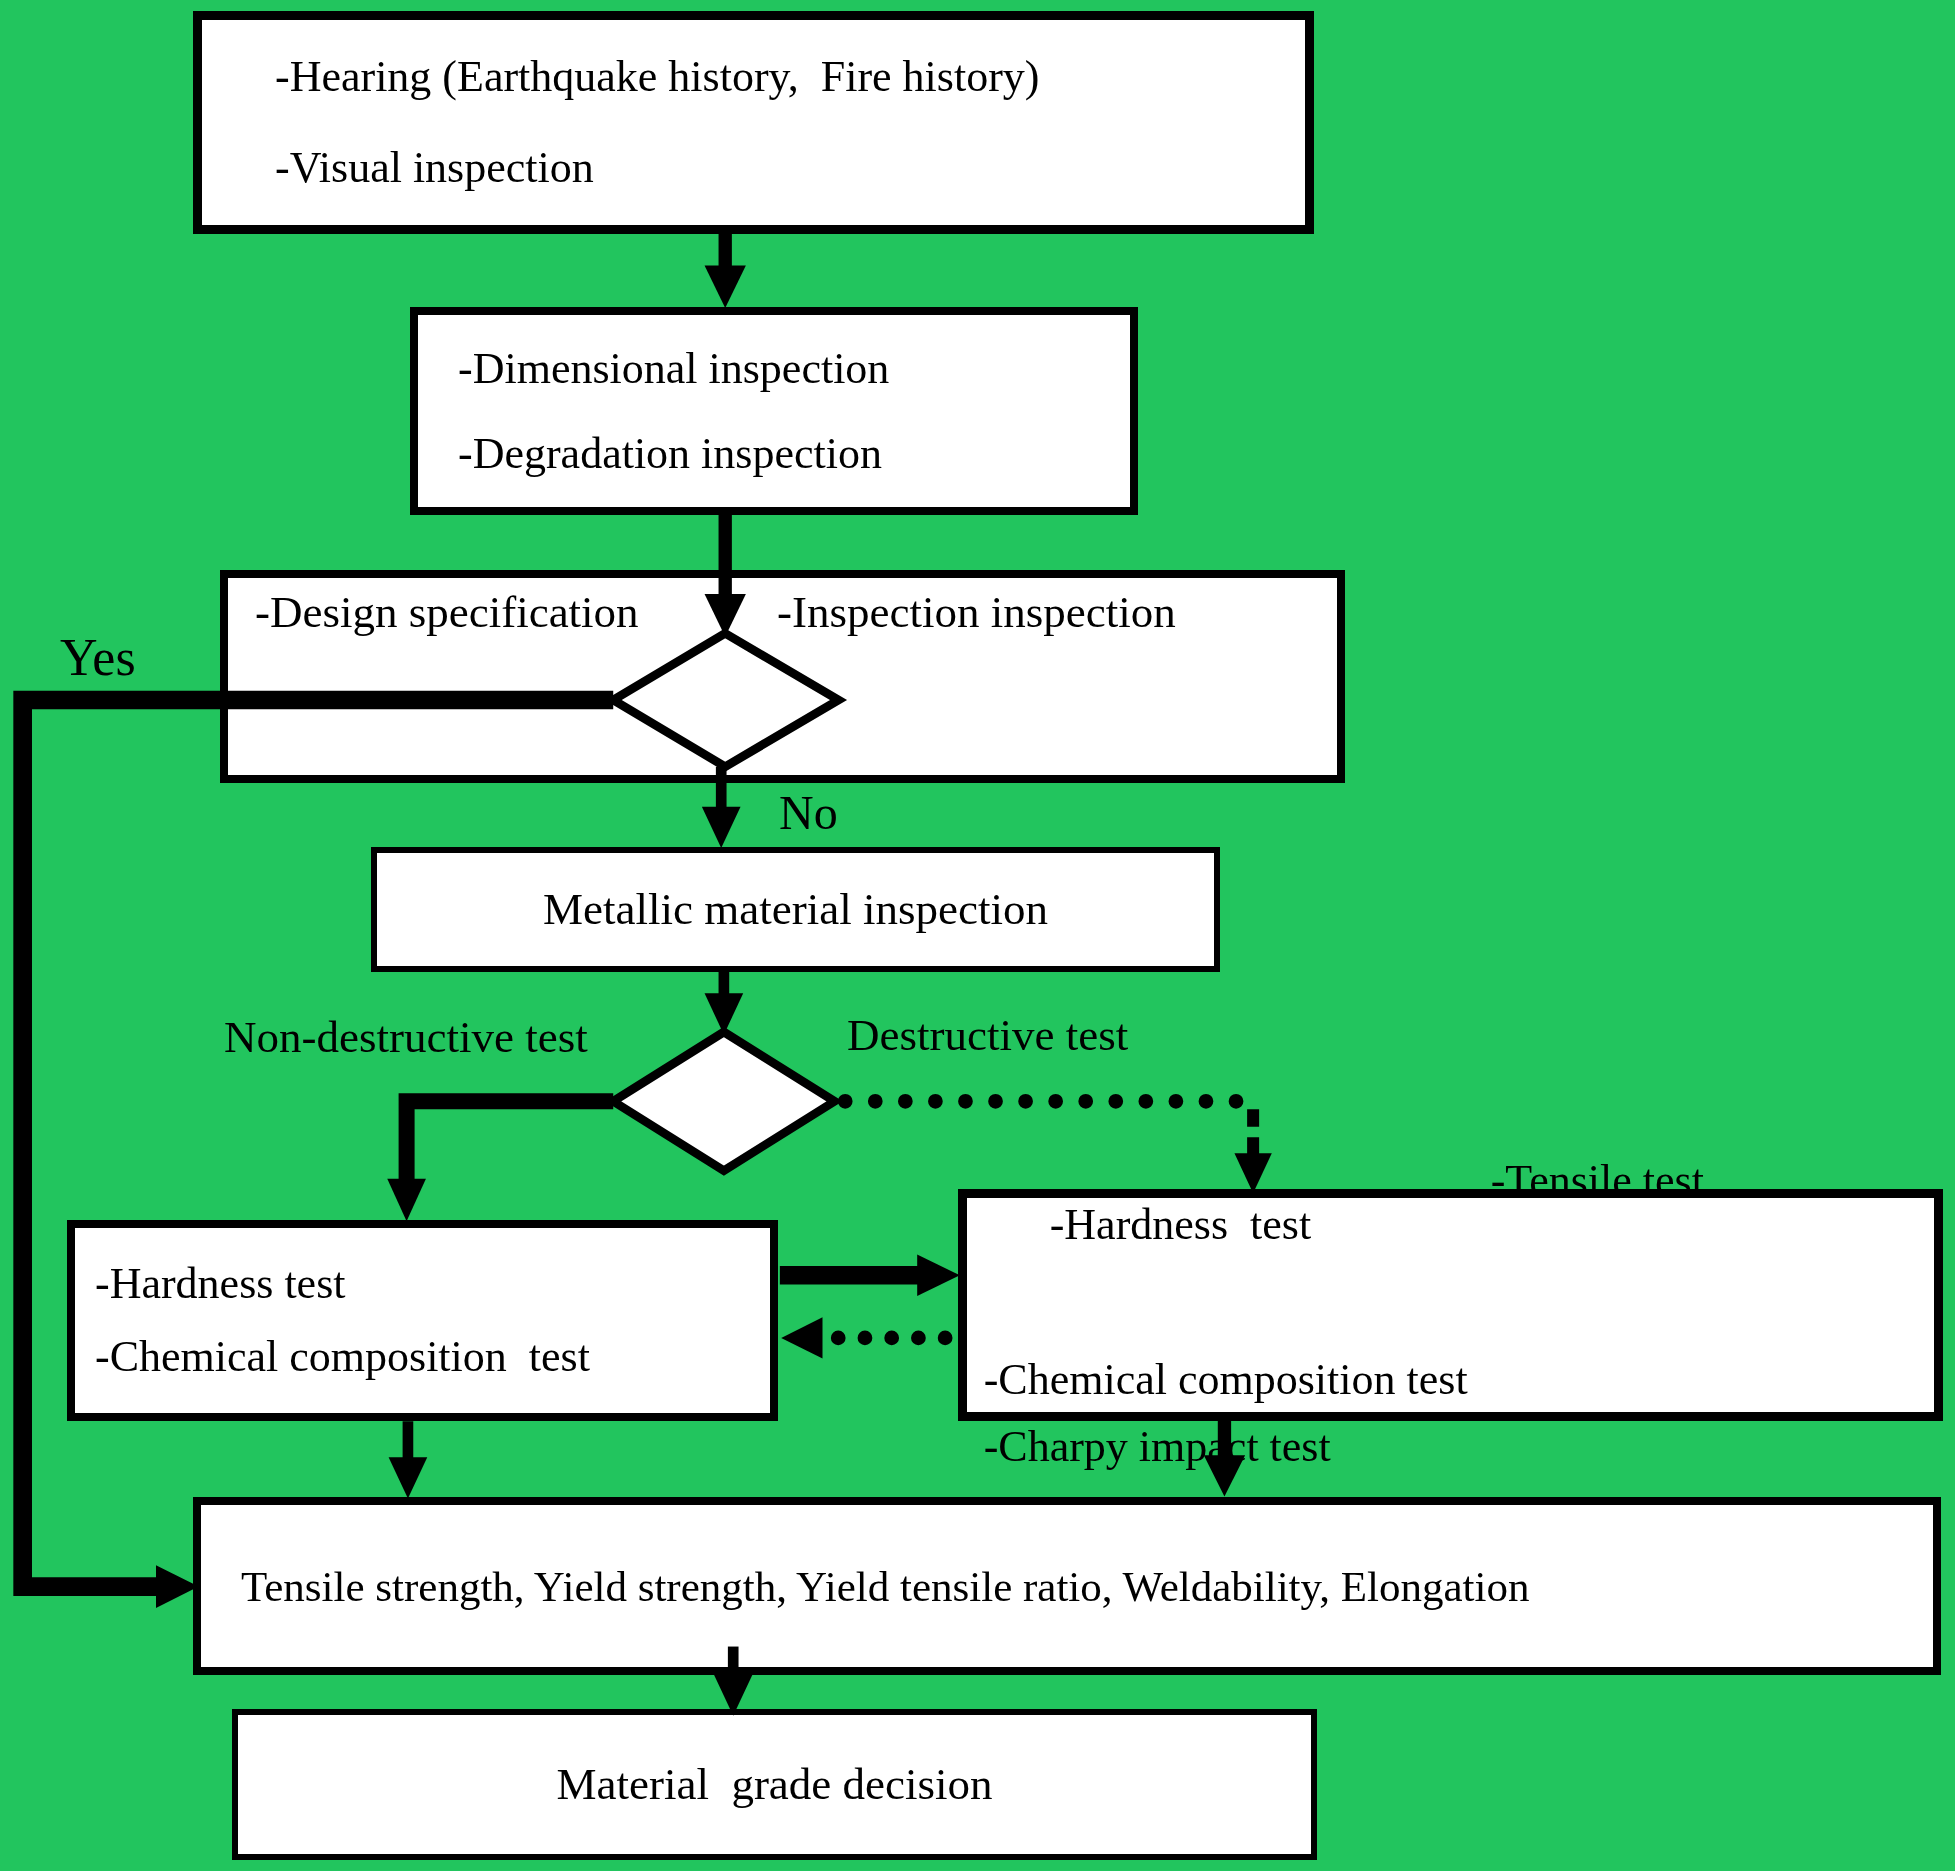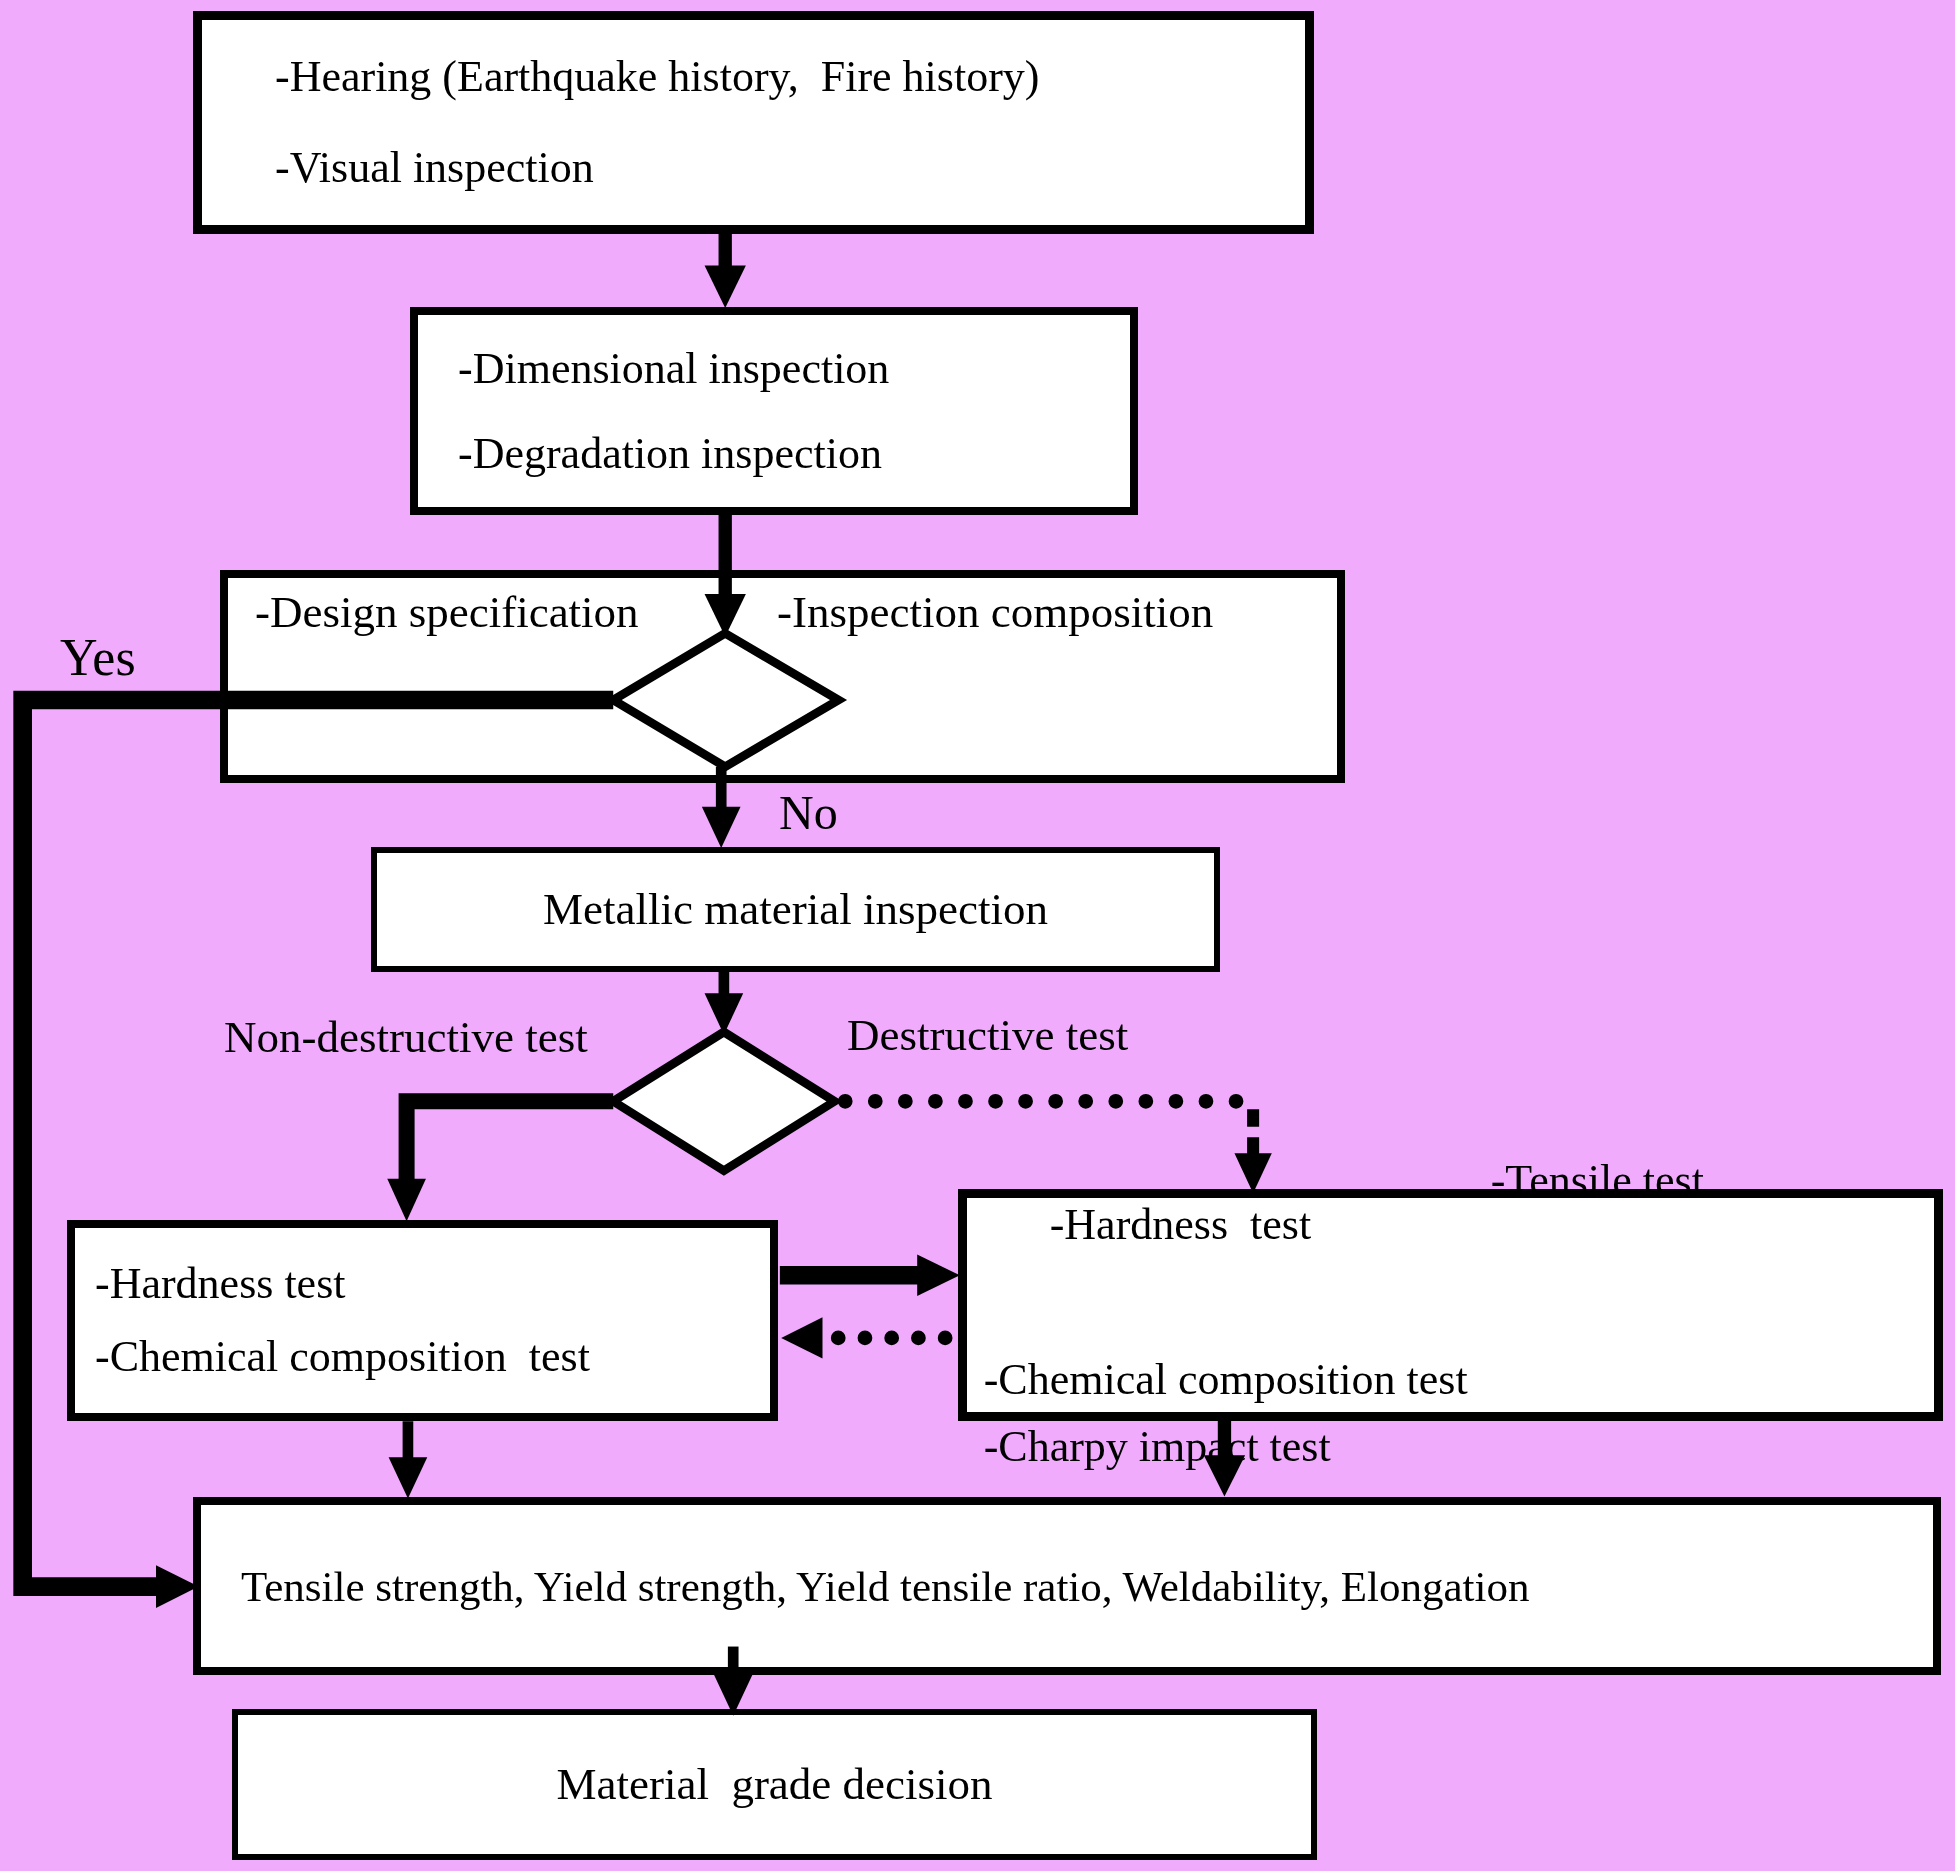--- a/index.html
+++ b/index.html
@@ -4,21 +4,21 @@
 <style>
   html, body {
     margin: 0;
     padding: 0;
     background: #ffffff;
   }
   #stage {
     position: relative;
     width: 1955px;
     height: 1872px;
-    background: #f0abfc;
+    background: #22c55e;
     font-family: "Liberation Serif", "DejaVu Serif", serif;
     color: #000000;
     overflow: hidden;
   }
   .box {
     position: absolute;
     box-sizing: border-box;
     background: #ffffff;
     border: 8px solid #000000;
     display: flex;
@@ -73,21 +73,21 @@
     <span class="tline">-Visual inspection</span>
   </div>
 
   <div class="box" id="box-dim">
     <span class="tline">-Dimensional inspection</span>
     <span class="tline">-Degradation inspection</span>
   </div>
 
   <div class="box" id="box-design">
     <span class="tline tl-left">-Design specification</span>
-    <span class="tline tl-right">-Inspection composition</span>
+    <span class="tline tl-right">-Inspection inspection</span>
   </div>
 
   <div class="box" id="box-metallic">
     <span class="tline">Metallic material inspection</span>
   </div>
 
   <div class="box" id="box-ndt">
     <span class="tline">-Hardness test</span>
     <span class="tline">-Chemical composition  test</span>
   </div>

